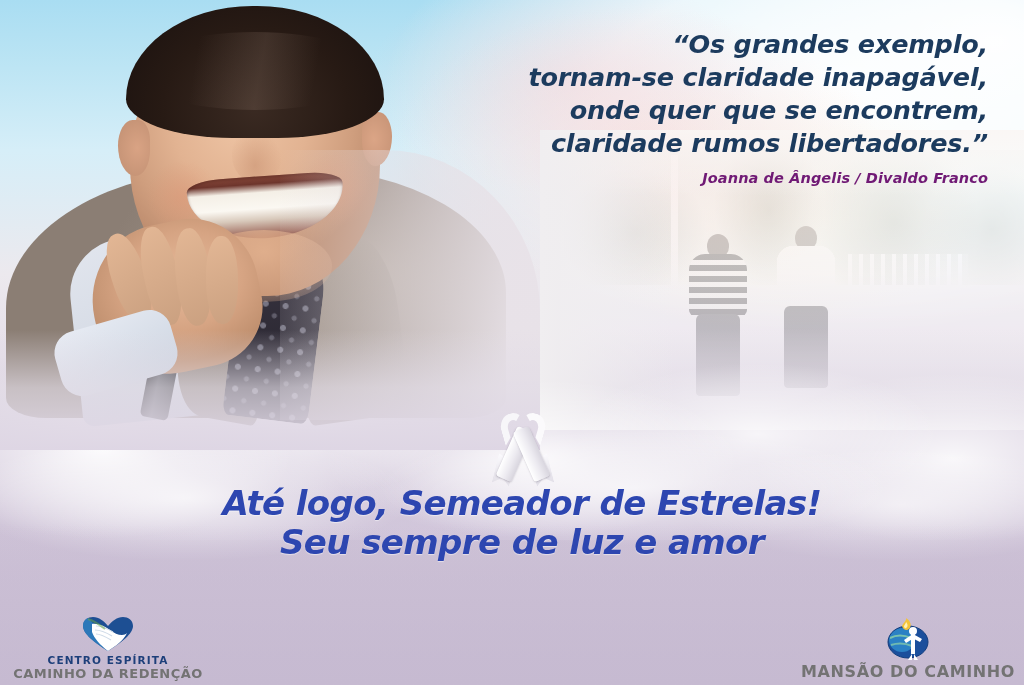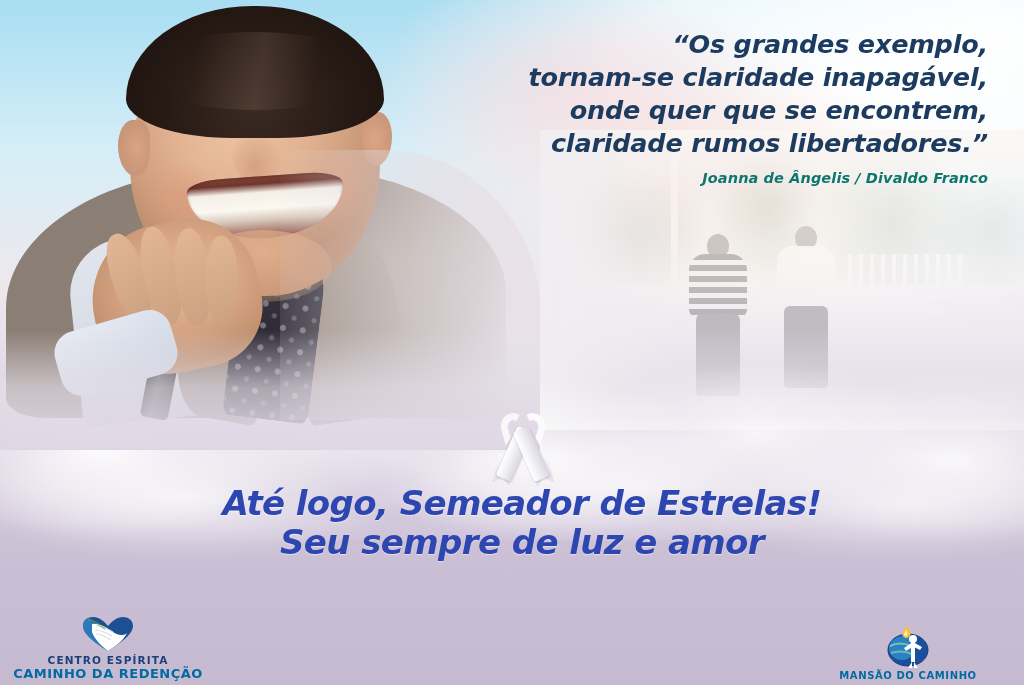--- a/index.html
+++ b/index.html
@@ -304,21 +304,21 @@
     font-size:25.5px;
     line-height:33px;
     letter-spacing:-.2px;
   }
   .quote div{ white-space:nowrap; }
   .quote-author{
     position:absolute; right:36px; top:170px;
     width:620px; text-align:right;
     font-family:"DejaVu Sans", sans-serif;
     font-style:italic; font-weight:700;
-    color:#0f766e;
+    color:#701a75;
     font-size:14.5px;
     letter-spacing:.1px;
   }
 
   
   .ribbon{
     position:absolute; left:489px; top:413px; width:68px; height:72px;
   }
   .ribbon .band{
     position:absolute; width:17px; height:54px;
@@ -372,23 +372,23 @@
   .logo-right{
     position:absolute; right:8px; bottom:4px; width:216px; text-align:center;
   }
   .logo-mark{ display:block; margin:0 auto 2px; }
   .logo-line1{
     font-family:"DejaVu Sans", sans-serif;
     font-weight:700; font-size:10.5px; letter-spacing:1.1px; color:#1d3f7a;
   }
   .logo-line2{
     font-family:"DejaVu Sans", sans-serif;
-    font-weight:700; font-size:13px; letter-spacing:.5px; color:#0369a1;
-  }
-  .logo-right .logo-line2{ font-size:10px; letter-spacing:.6px; }
+    font-weight:700; font-size:13px; letter-spacing:.5px; color:#737373;
+  }
+  .logo-right .logo-line2{ font-size:16px; letter-spacing:.6px; }
 </style>
 </head>
 <body>
 
 <div id="stage">
 
   <div class="bg-sky"></div>
   <div class="bg-white-right"></div>
   <div class="bg-warm"></div>
 

